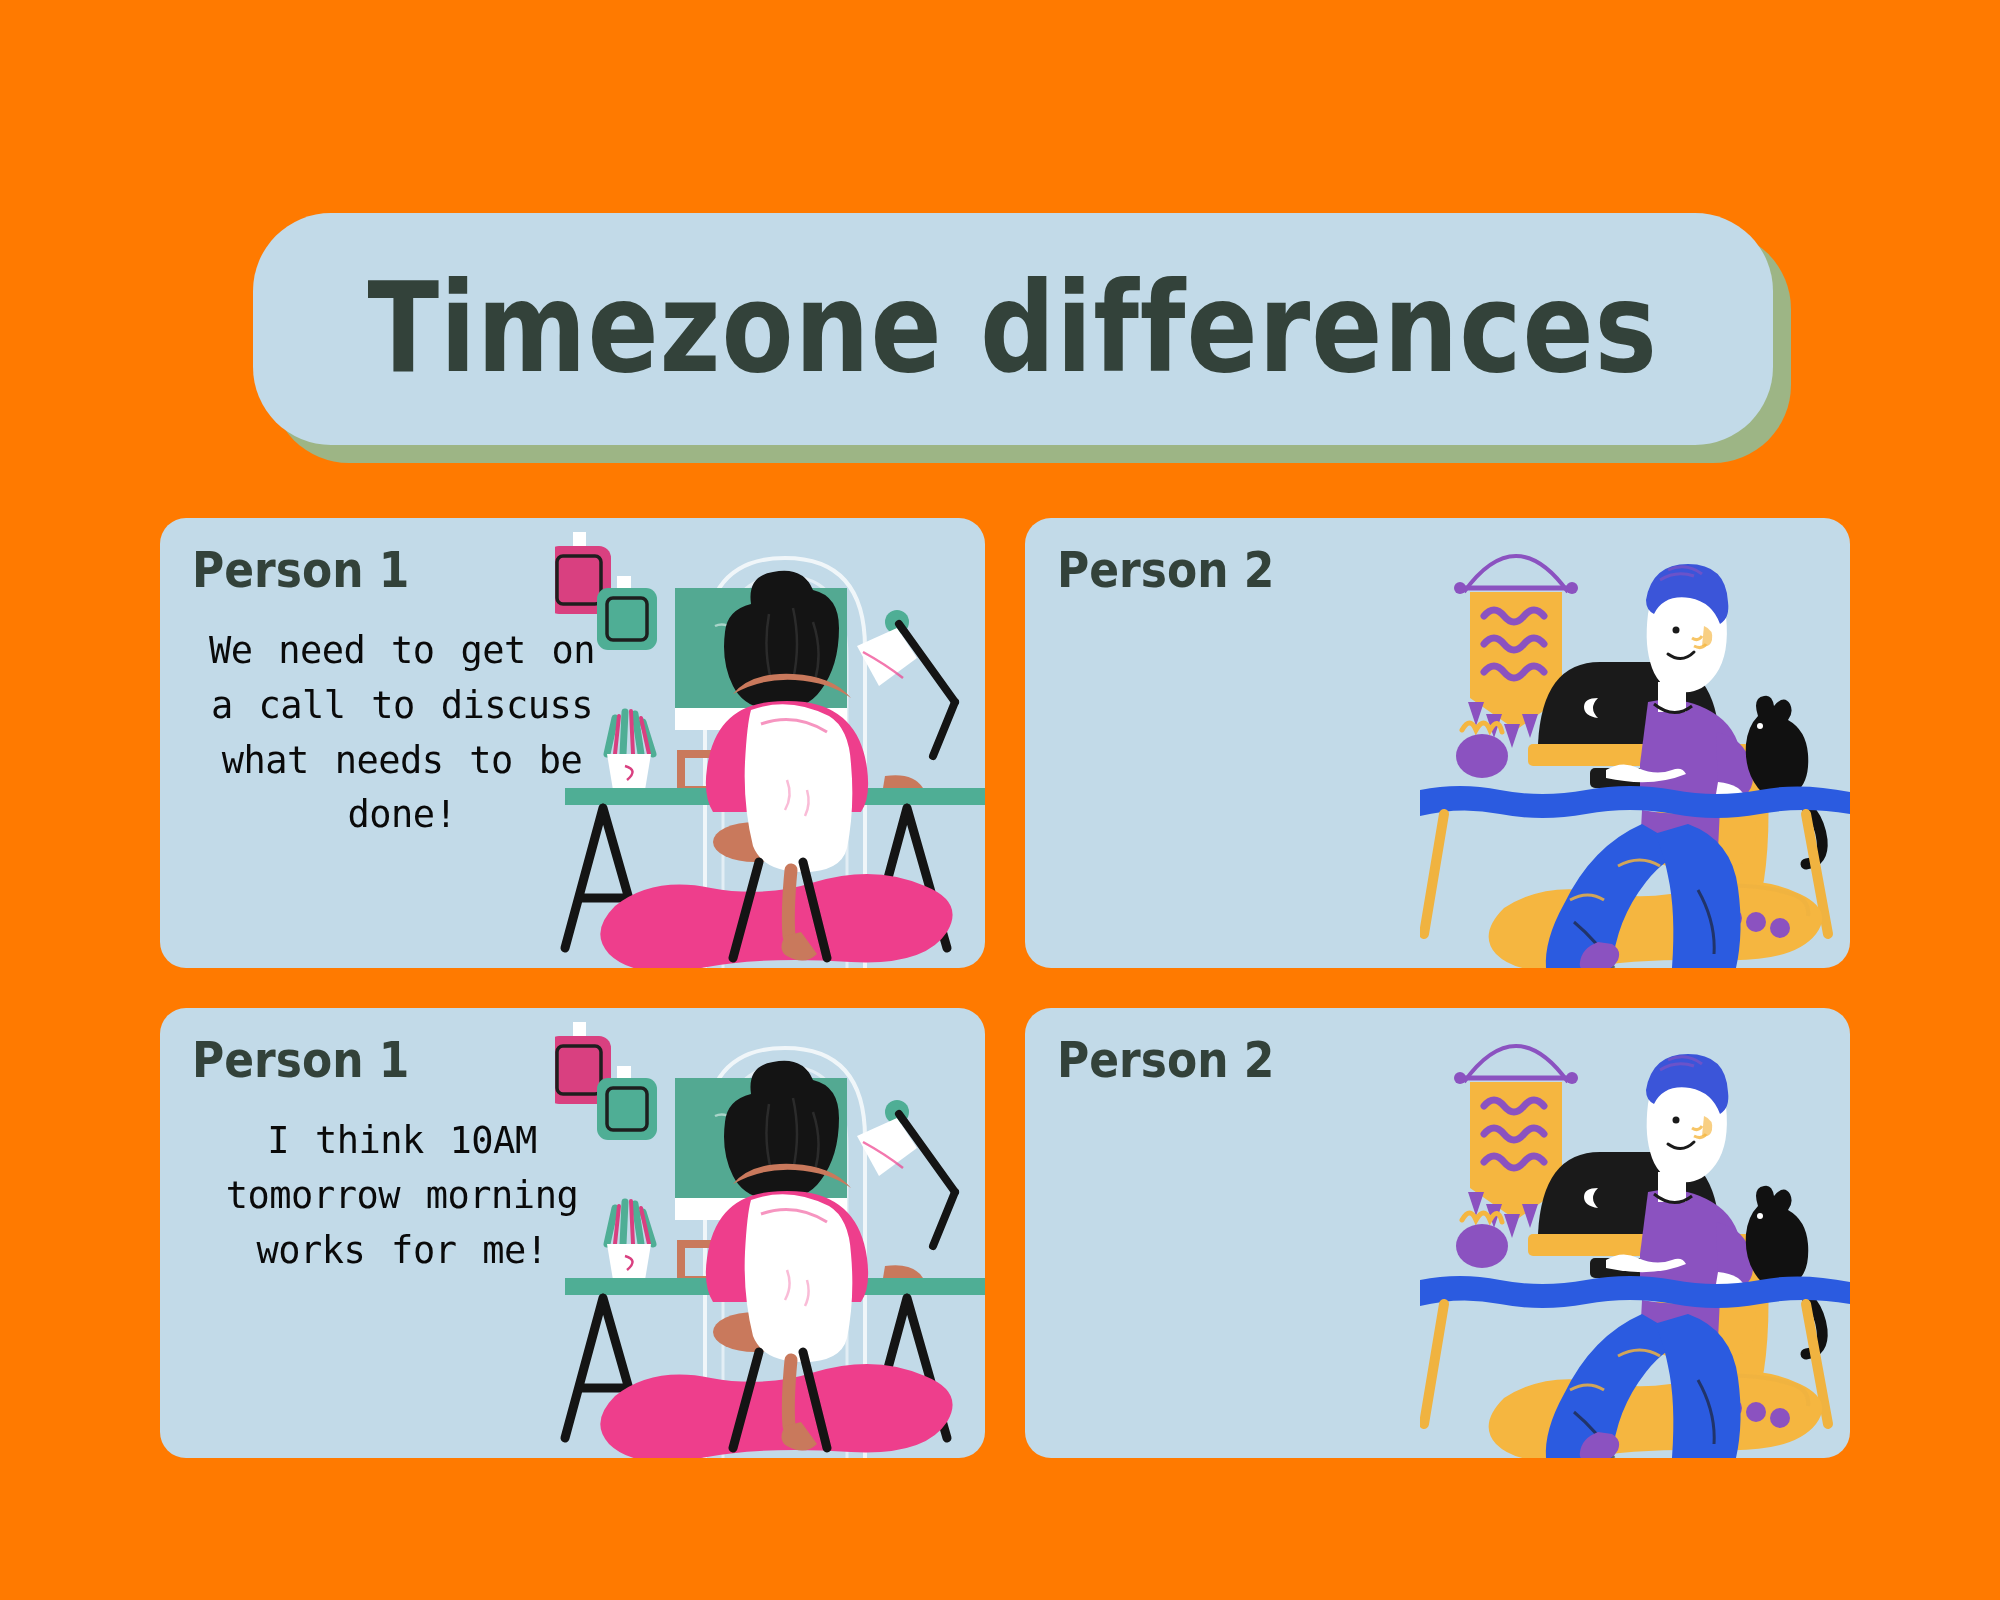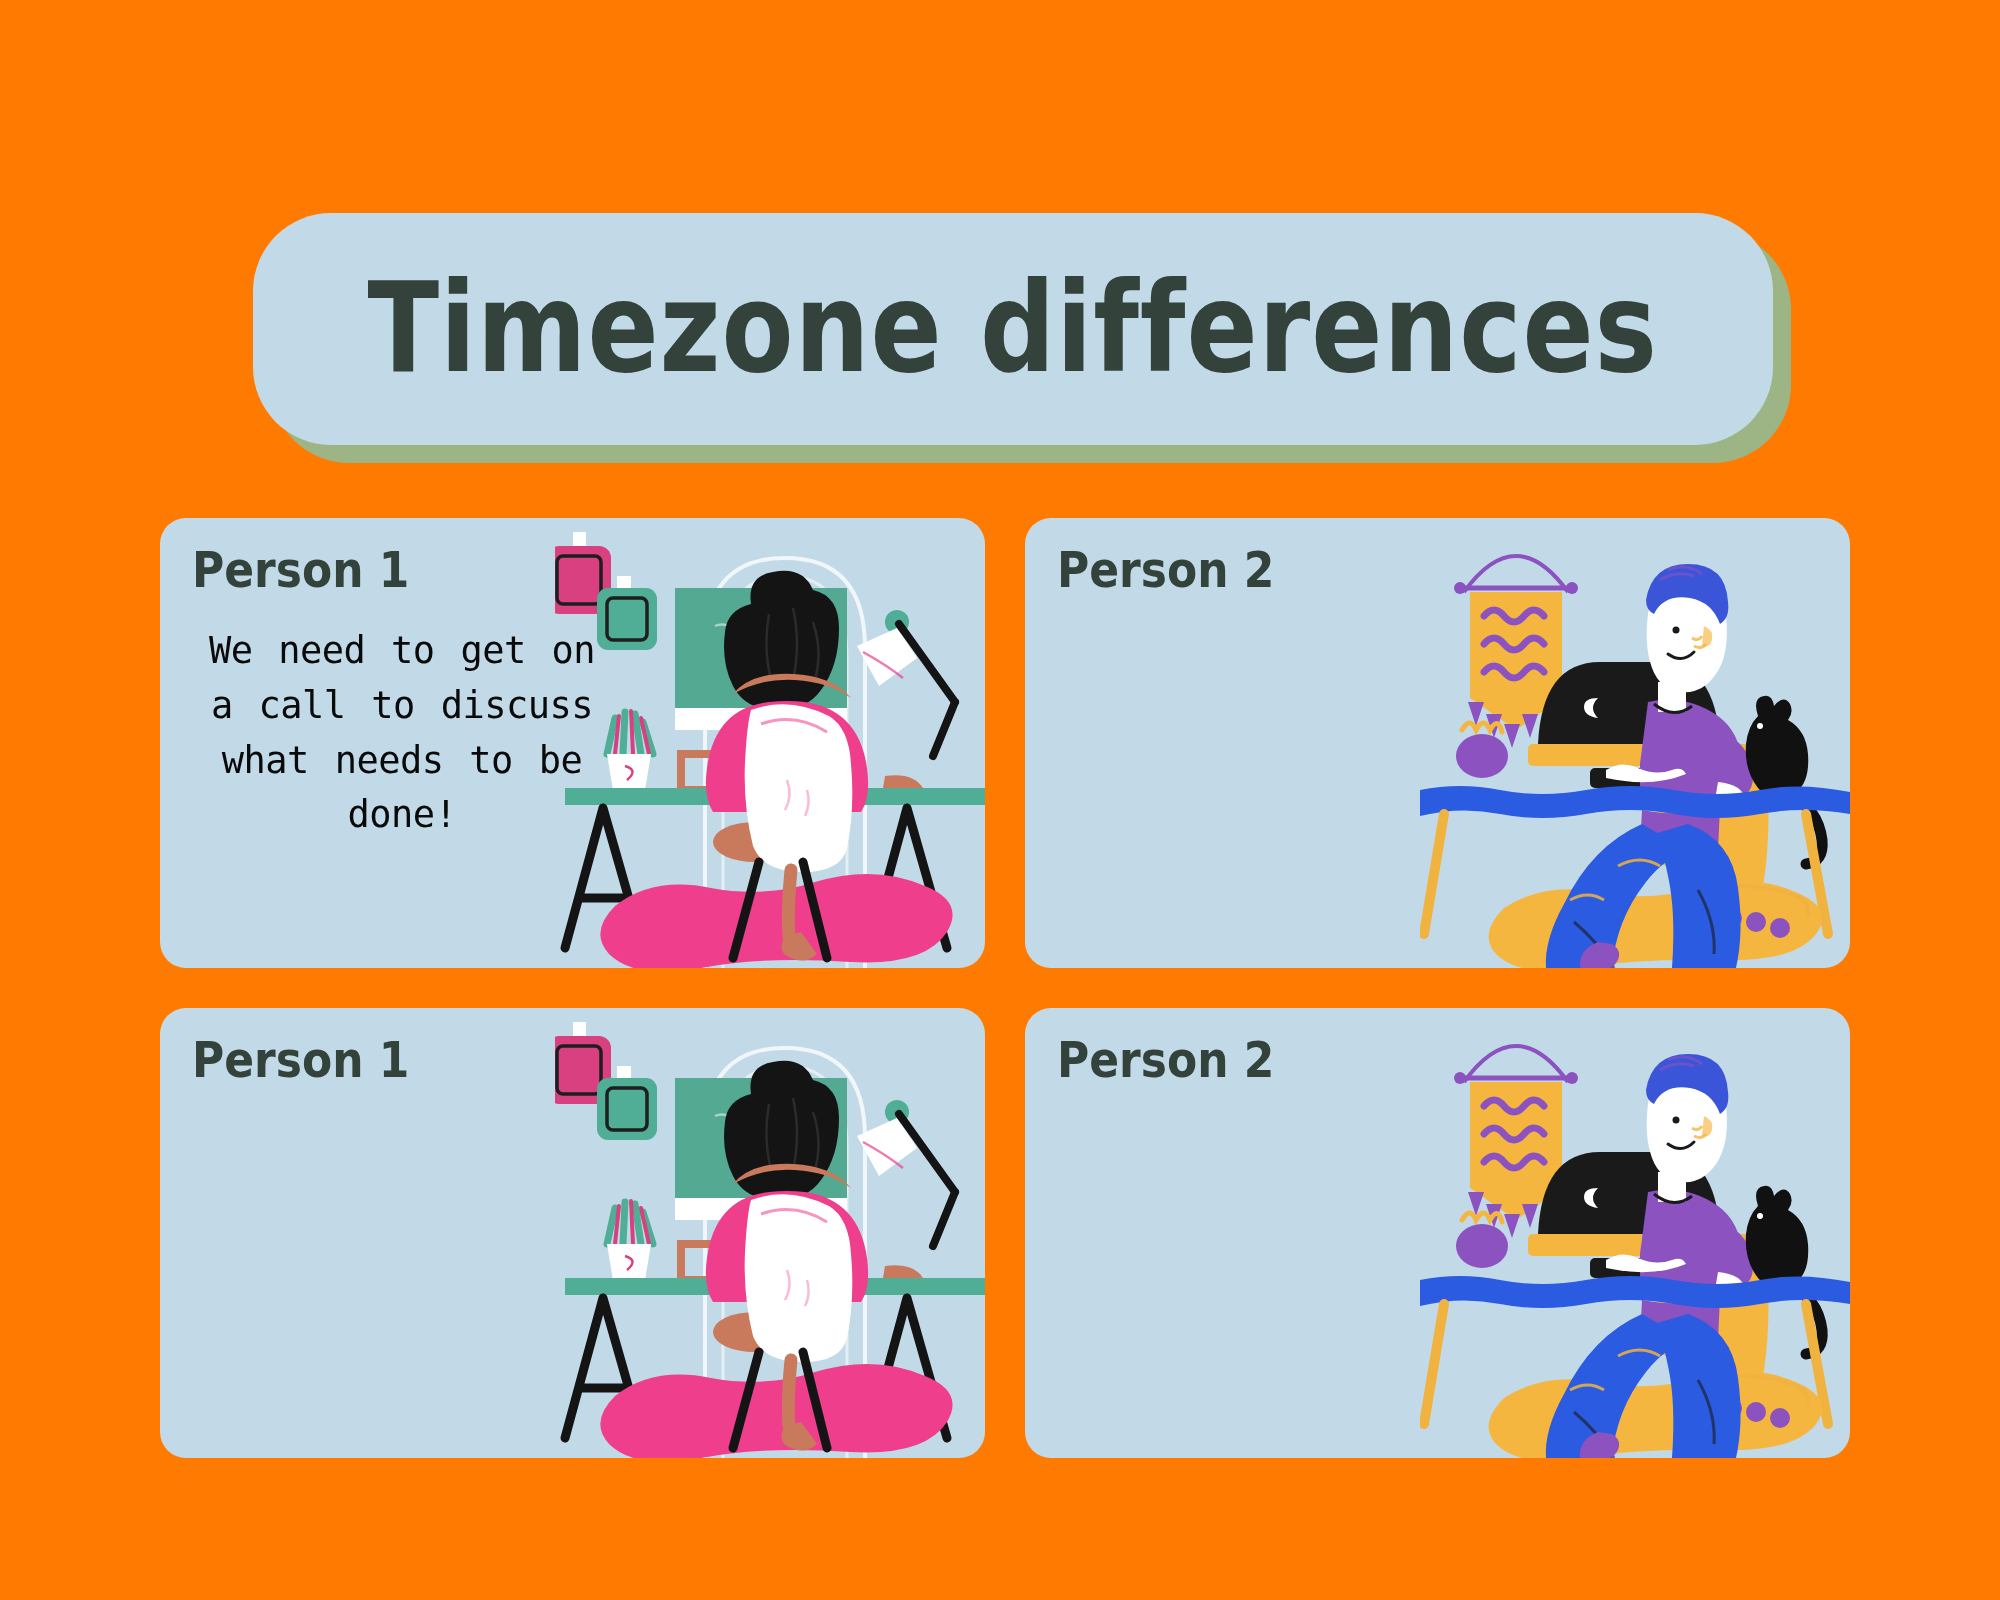--- a/index.html
+++ b/index.html
@@ -274,20 +274,21 @@
         <path d="M154 404 q24 20 40 46 M278 372 q18 32 16 64" stroke="#1A1A1A" stroke-width="3" fill="none" opacity="0.6"></path>
 
         <path d="M178 424 q-16 6 -18 20 q-2 10 12 10 q20 0 26 -12 q4 -10 -6 -16 Z" fill="#8B52C0"></path>
       </svg>
     </div>
   </div>
 
   <div class="card c2">
     <div class="card-text-col">
       <div class="speaker">Person 1</div>
+      <div class="bubble">I think 10AM tomorrow morning works for me!</div>
     </div>
     <div class="illus">
       <svg viewBox="0 0 430 450" xmlns="http://www.w3.org/2000/svg">
         <path d="M150 450 L150 130 Q150 40 230 40 Q310 40 310 130 L310 450" fill="none" stroke="#FFFFFF" stroke-width="4" opacity="0.75"></path>
         <path d="M168 450 L168 140 Q168 58 230 58 Q292 58 292 140 L292 450" fill="none" stroke="#FFFFFF" stroke-width="3" opacity="0.55"></path>
         <rect x="18" y="14" width="13" height="16" fill="#FFFFFF"></rect>
         <rect x="-8" y="28" width="64" height="68" rx="12" fill="#D94080"></rect>
         <rect x="2" y="38" width="44" height="48" rx="6" fill="none" stroke="#1E1E1E" stroke-width="3.5"></rect>
         <rect x="62" y="58" width="14" height="15" fill="#FFFFFF"></rect>
         <rect x="42" y="70" width="60" height="62" rx="11" fill="#4FAE95"></rect>

